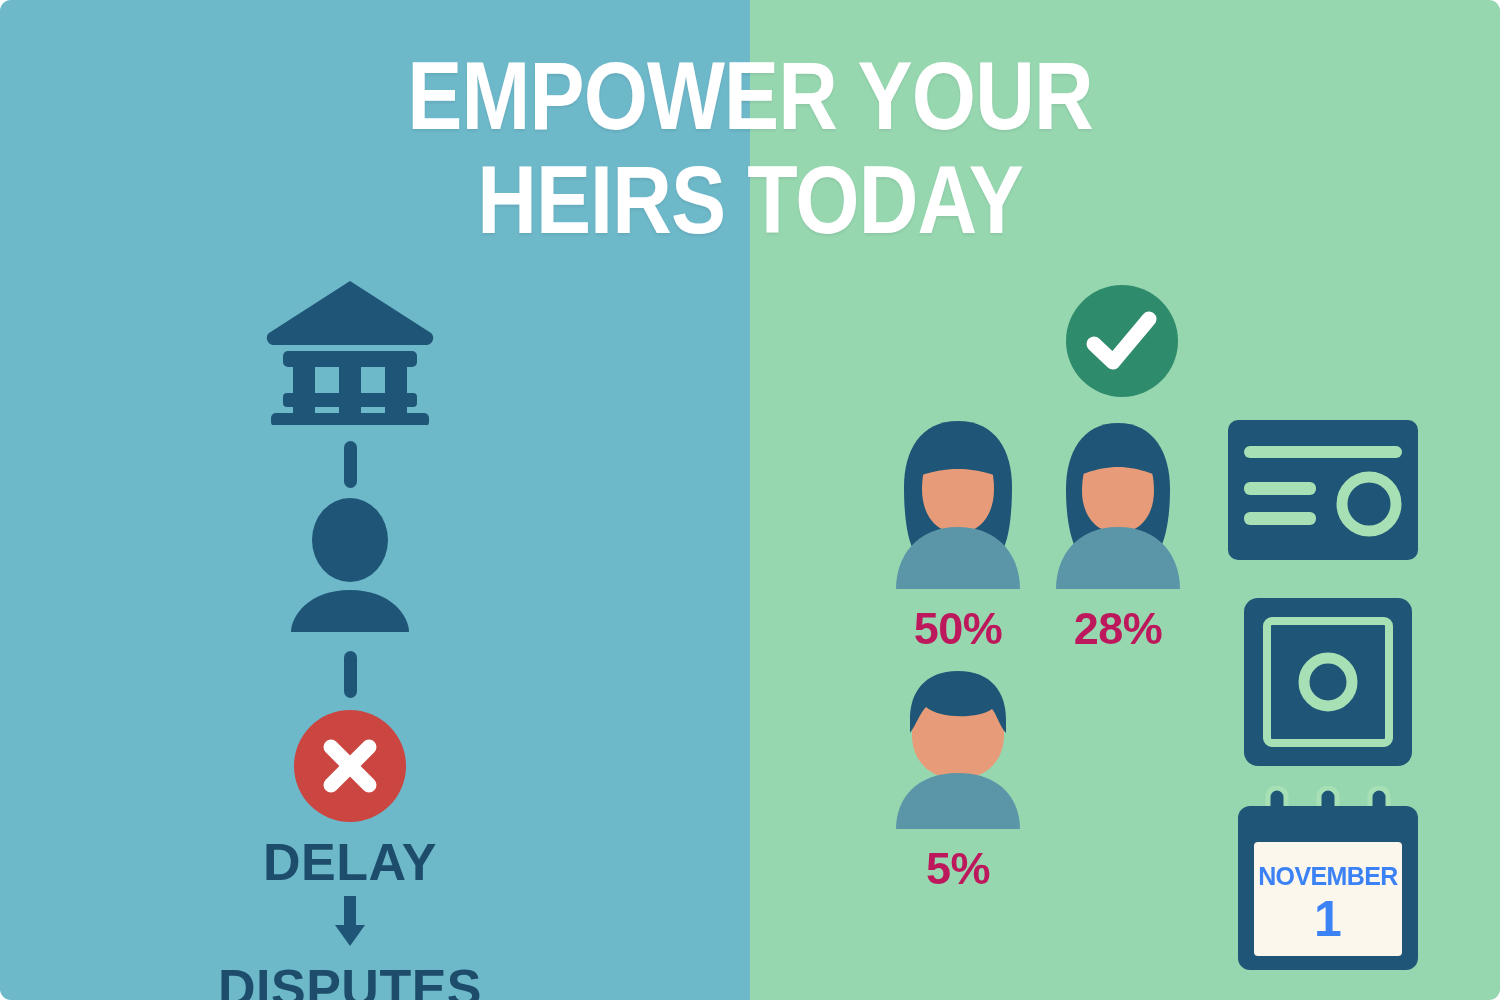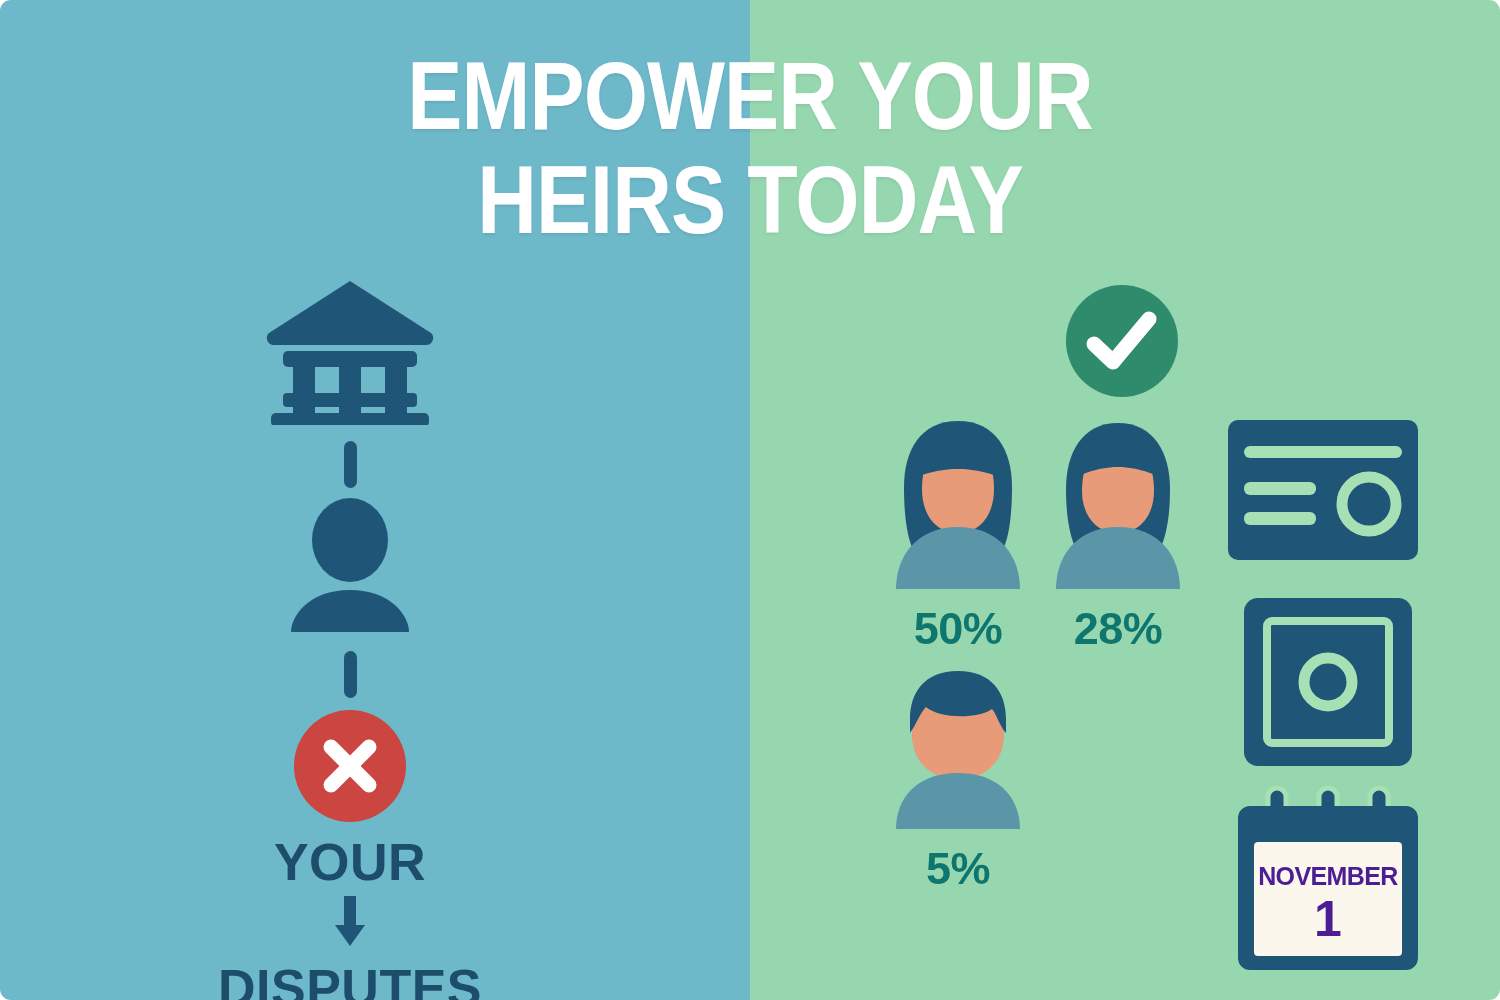--- a/index.html
+++ b/index.html
@@ -113,41 +113,41 @@
     display: grid;
     grid-template-columns: 160px 160px;
     grid-template-rows: 240px 240px;
   }
   .heir-cell {
     display: flex;
     flex-direction: column;
     align-items: center;
   }
   .heir-pct {
-    color: #0f766e;
+    color: #be185d;
     font-weight: 700;
     font-size: 45px;
     line-height: 1;
     margin-top: 12px;
     letter-spacing: -0.5px;
   }
 
   
   .side-icon { position: absolute; }
   #id-card-icon  { left: 1228px; top: 420px; }
   #safe-icon     { left: 1244px; top: 598px; }
   #calendar-icon { left: 1234px; top: 786px; }
 
   .cal-wrap { position: relative; width: 188px; height: 186px; }
   .cal-text {
     position: absolute;
     left: 0;
     width: 188px;
     text-align: center;
-    color: #4c1d95;
+    color: #3b82f6;
     font-weight: 700;
   }
   .cal-month { top: 76px; font-size: 25px; letter-spacing: -0.6px; }
   .cal-day   { top: 108px; font-size: 50px; line-height: 1; }
 </style>
 </head>
 <body>
 
 <div id="canvas">
 
@@ -184,21 +184,21 @@
 
     <div class="dash second"></div>
 
     <div class="x-circle">
       <svg width="66" height="66" viewBox="0 0 66 66" aria-hidden="true">
         <line x1="14" y1="14" x2="52" y2="52" stroke="#ffffff" stroke-width="15" stroke-linecap="round"></line>
         <line x1="52" y1="14" x2="14" y2="52" stroke="#ffffff" stroke-width="15" stroke-linecap="round"></line>
       </svg>
     </div>
 
-    <div class="left-label">YOUR</div>
+    <div class="left-label">DELAY</div>
 
     <span class="down-arrow">
       <svg width="34" height="52" viewBox="0 0 34 52" aria-hidden="true">
         <rect class="navy" x="11" y="0" width="12" height="33"></rect>
         <path class="navy" d="M17 50 L2 29 L32 29 Z"></path>
       </svg>
     </span>
 
     <div class="left-label second">DISPUTES</div>
   </div>

